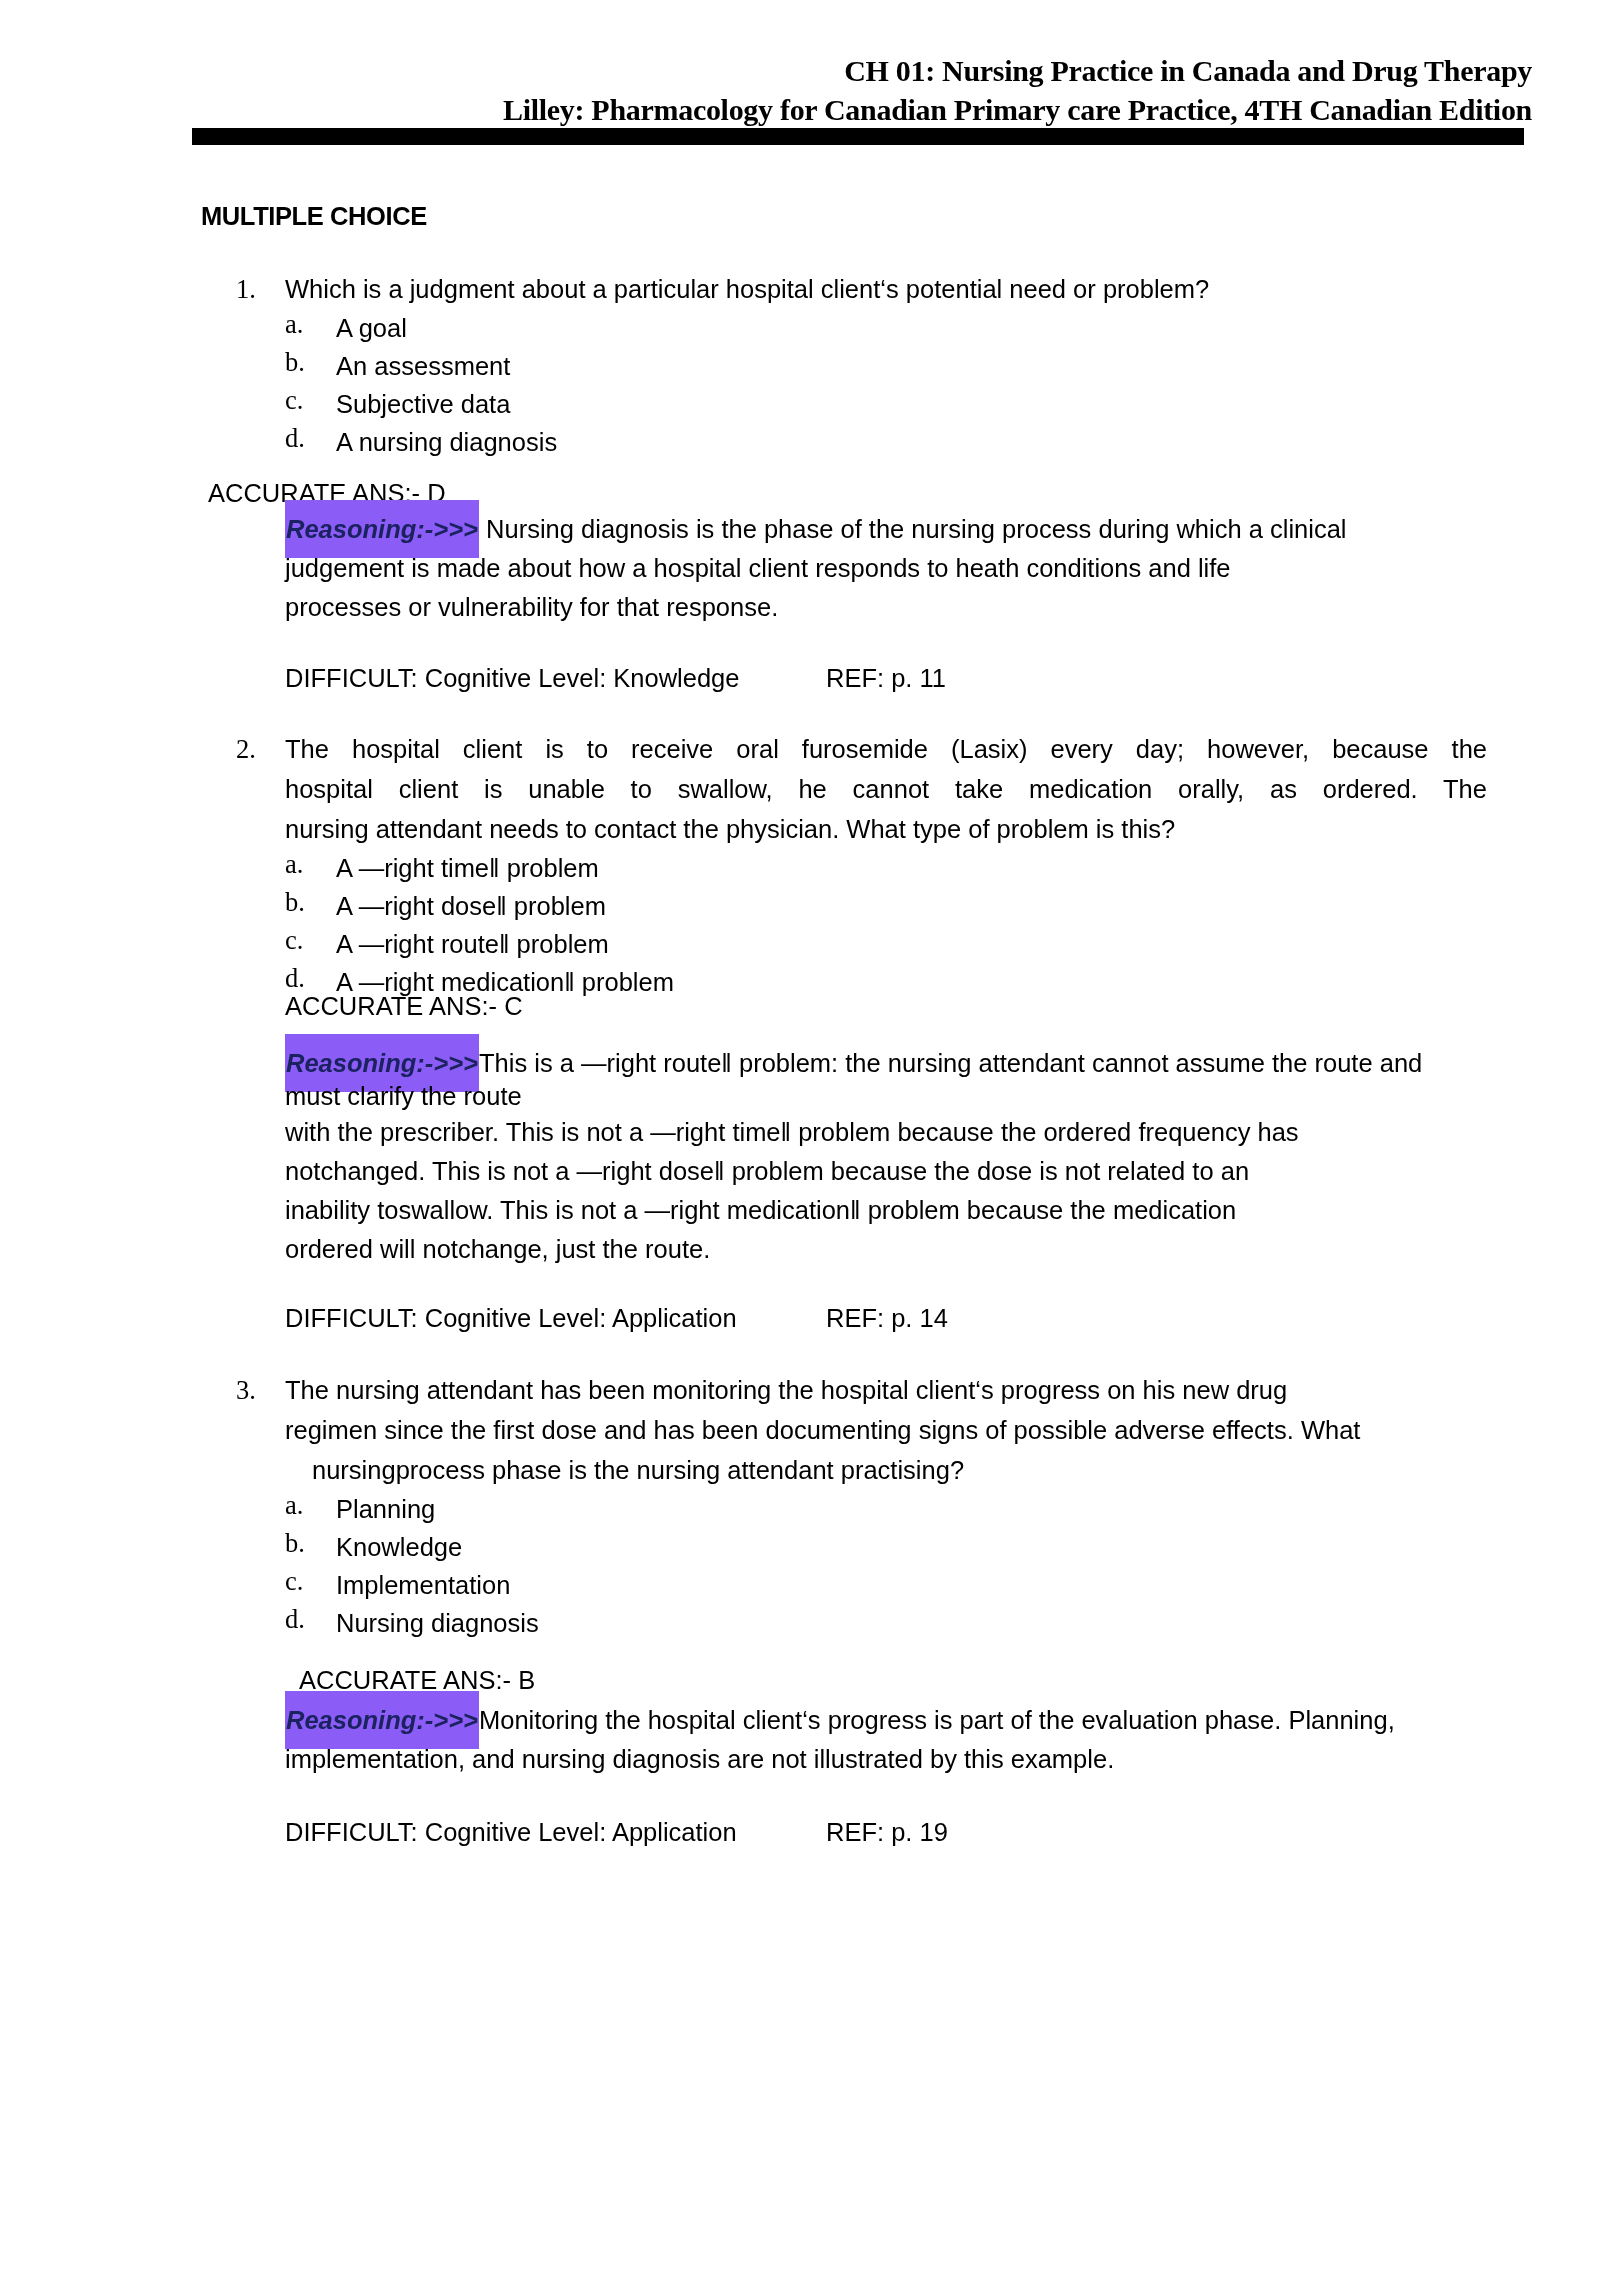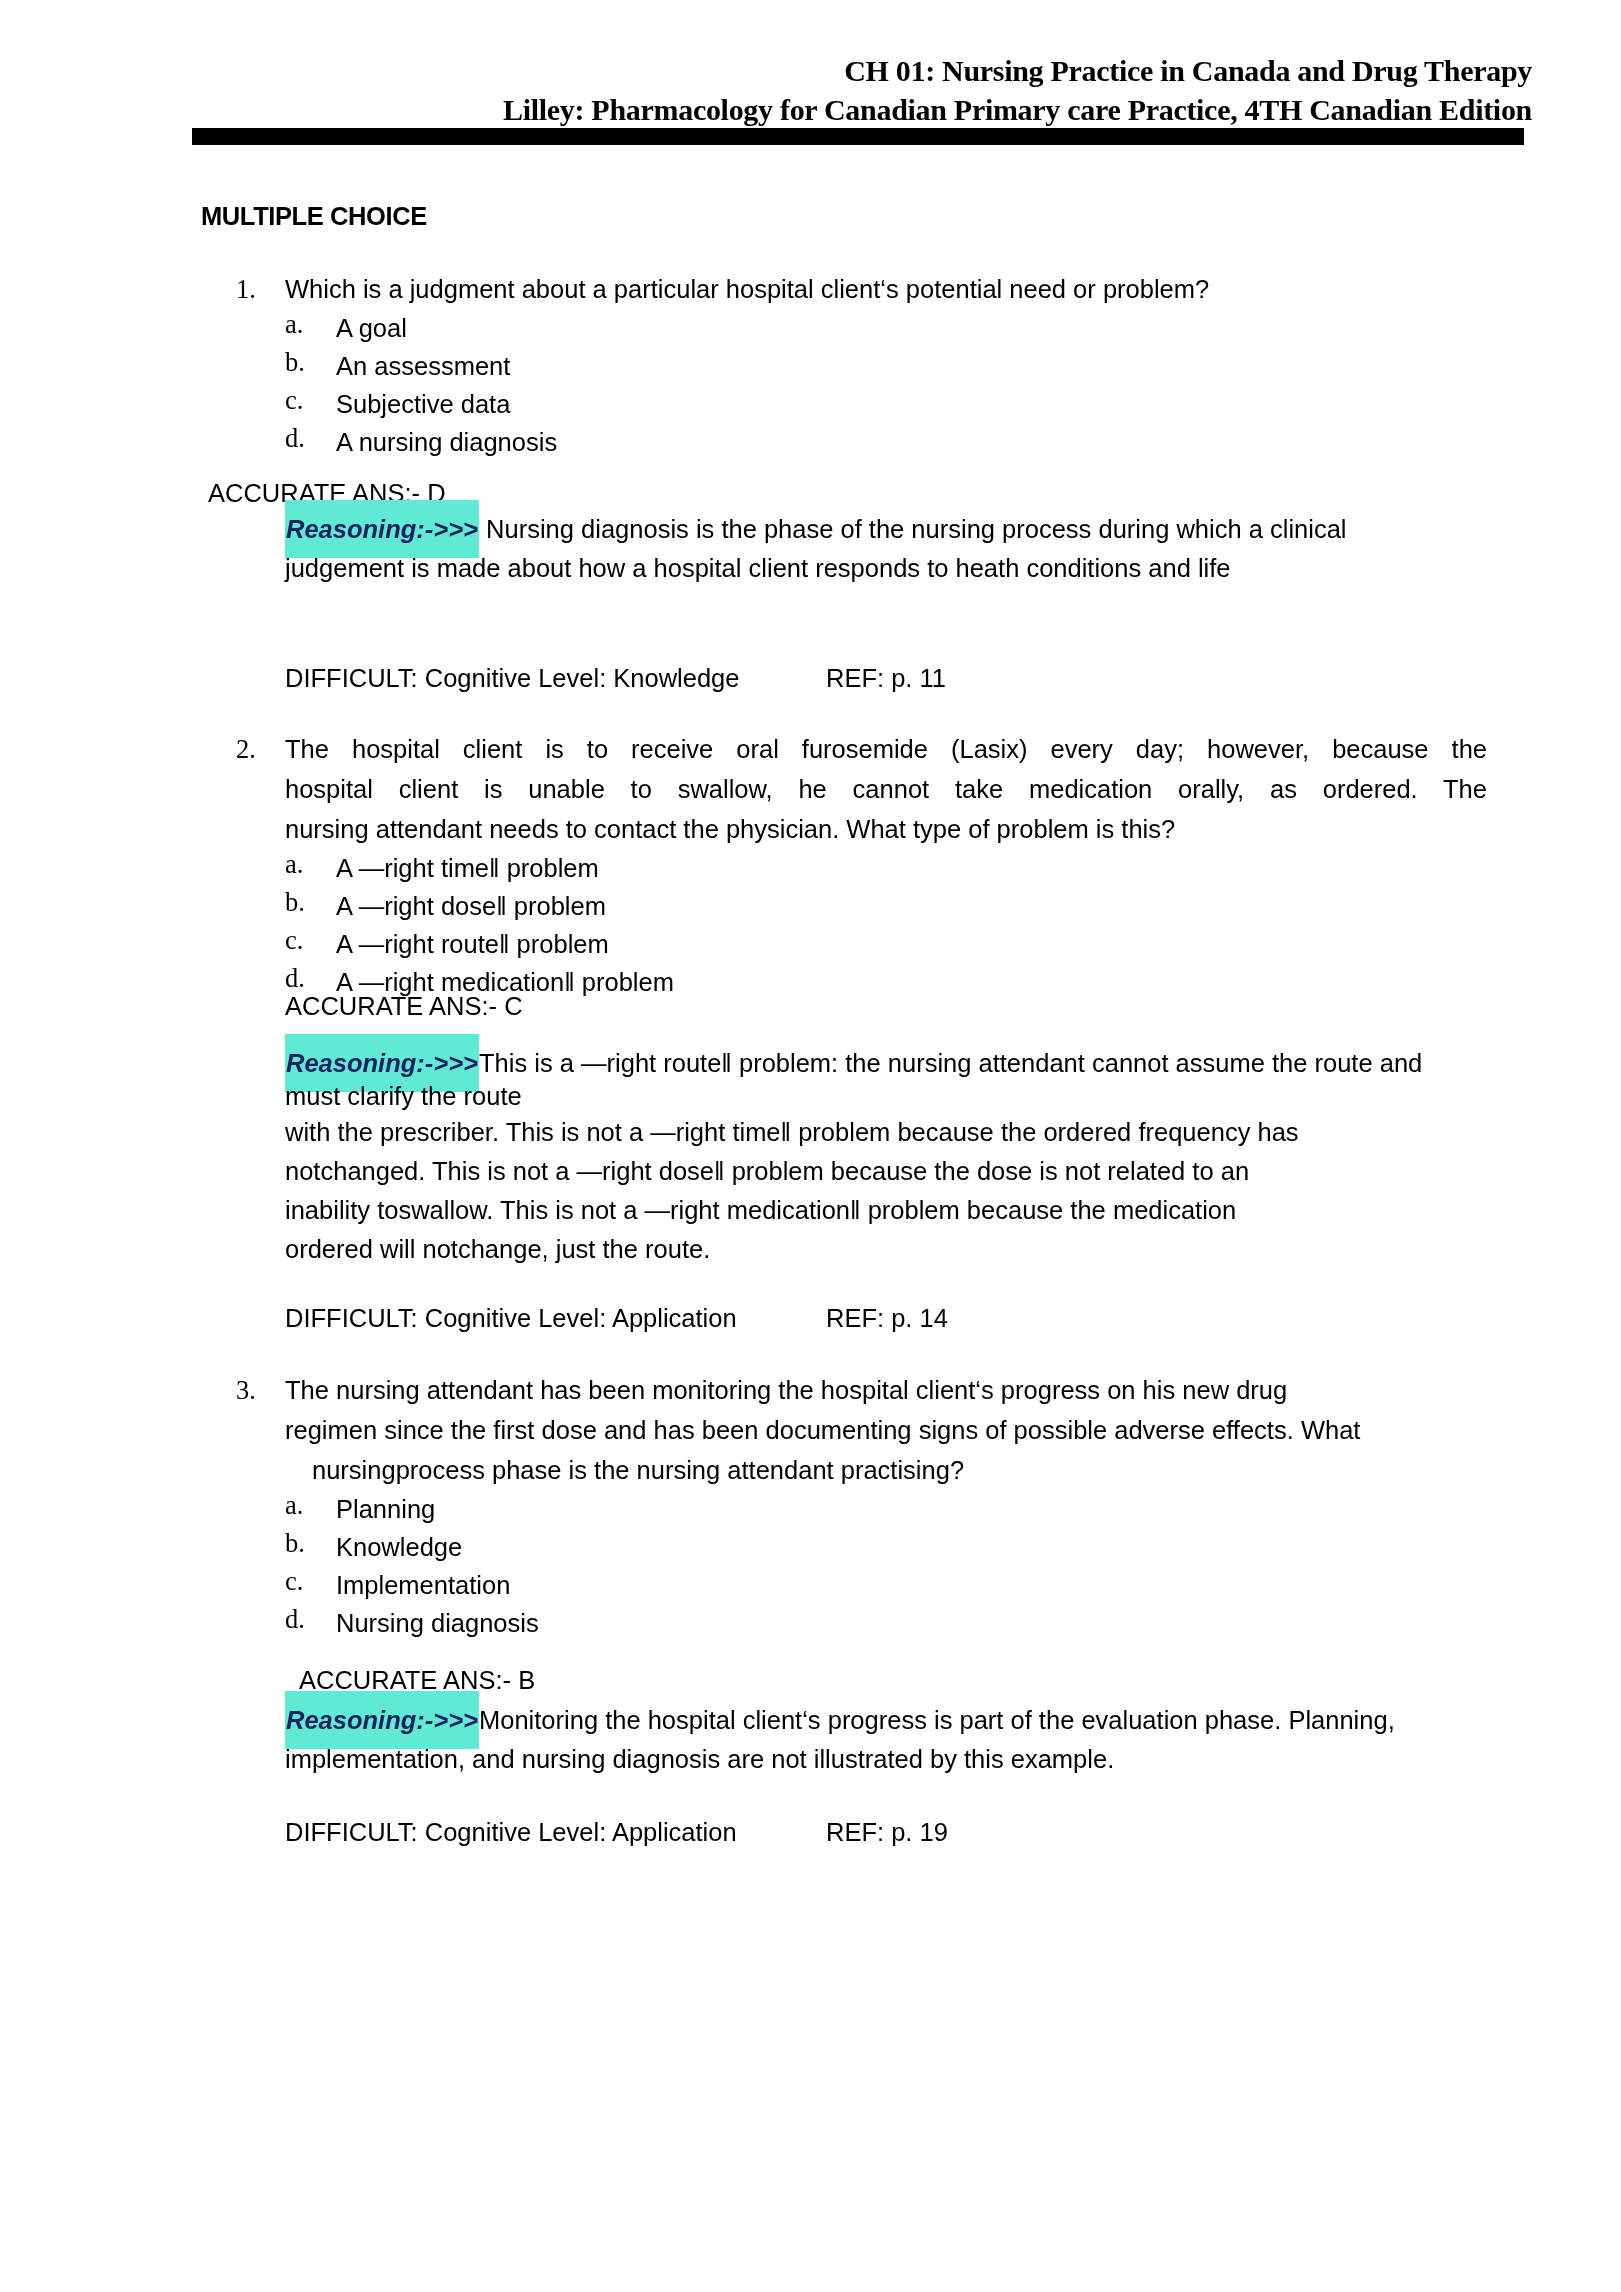--- a/index.html
+++ b/index.html
@@ -86,21 +86,21 @@
     .answer-line {
       font-size: 25.5px;
       line-height: 33px;
     }
     .rationale {
       font-size: 25.5px;
       line-height: 39px;
       width: 1294px;
     }
     .reason-label {
-      background: #5eead4;
+      background: #8b5cf6;
       color: #1a2260;
       font-weight: bold;
       font-style: italic;
       padding: 15px 1px;
     }
     .meta-line {
       font-size: 25.5px;
       display: flex;
       white-space: nowrap;
     }
@@ -140,20 +140,21 @@
         <span class="opt-letter">d.</span>
         <span>A nursing diagnosis</span>
       </div>
   </div>
 </div>
 
 <div class="block answer-line" style="left:208px; top:477px;">ACCURATE ANS:- D</div>
 <div class="block rationale" style="left:285px; top:510px;">
   <div><span class="reason-label">Reasoning:-&gt;&gt;&gt;</span><span> Nursing diagnosis is the phase of the nursing process during which a clinical</span></div>
   <div>judgement is made about how a hospital client responds to heath conditions and life</div>
+  <div>processes or vulnerability for that response.</div>
 </div>
 <div class="block meta-line" style="left:285px; top:664px;">
   <span class="difficulty">DIFFICULT: Cognitive Level: Knowledge</span>
   <span>REF: p. 11</span>
 </div>
 
 <div class="question" style="top:729px;">
   <div class="q-stem justify" style="width:1202px;">
     <span class="q-num">2.</span>
     <div style="text-align:justify; text-align-last:justify;">The hospital client is to receive oral furosemide (Lasix) every day; however, because the</div>

